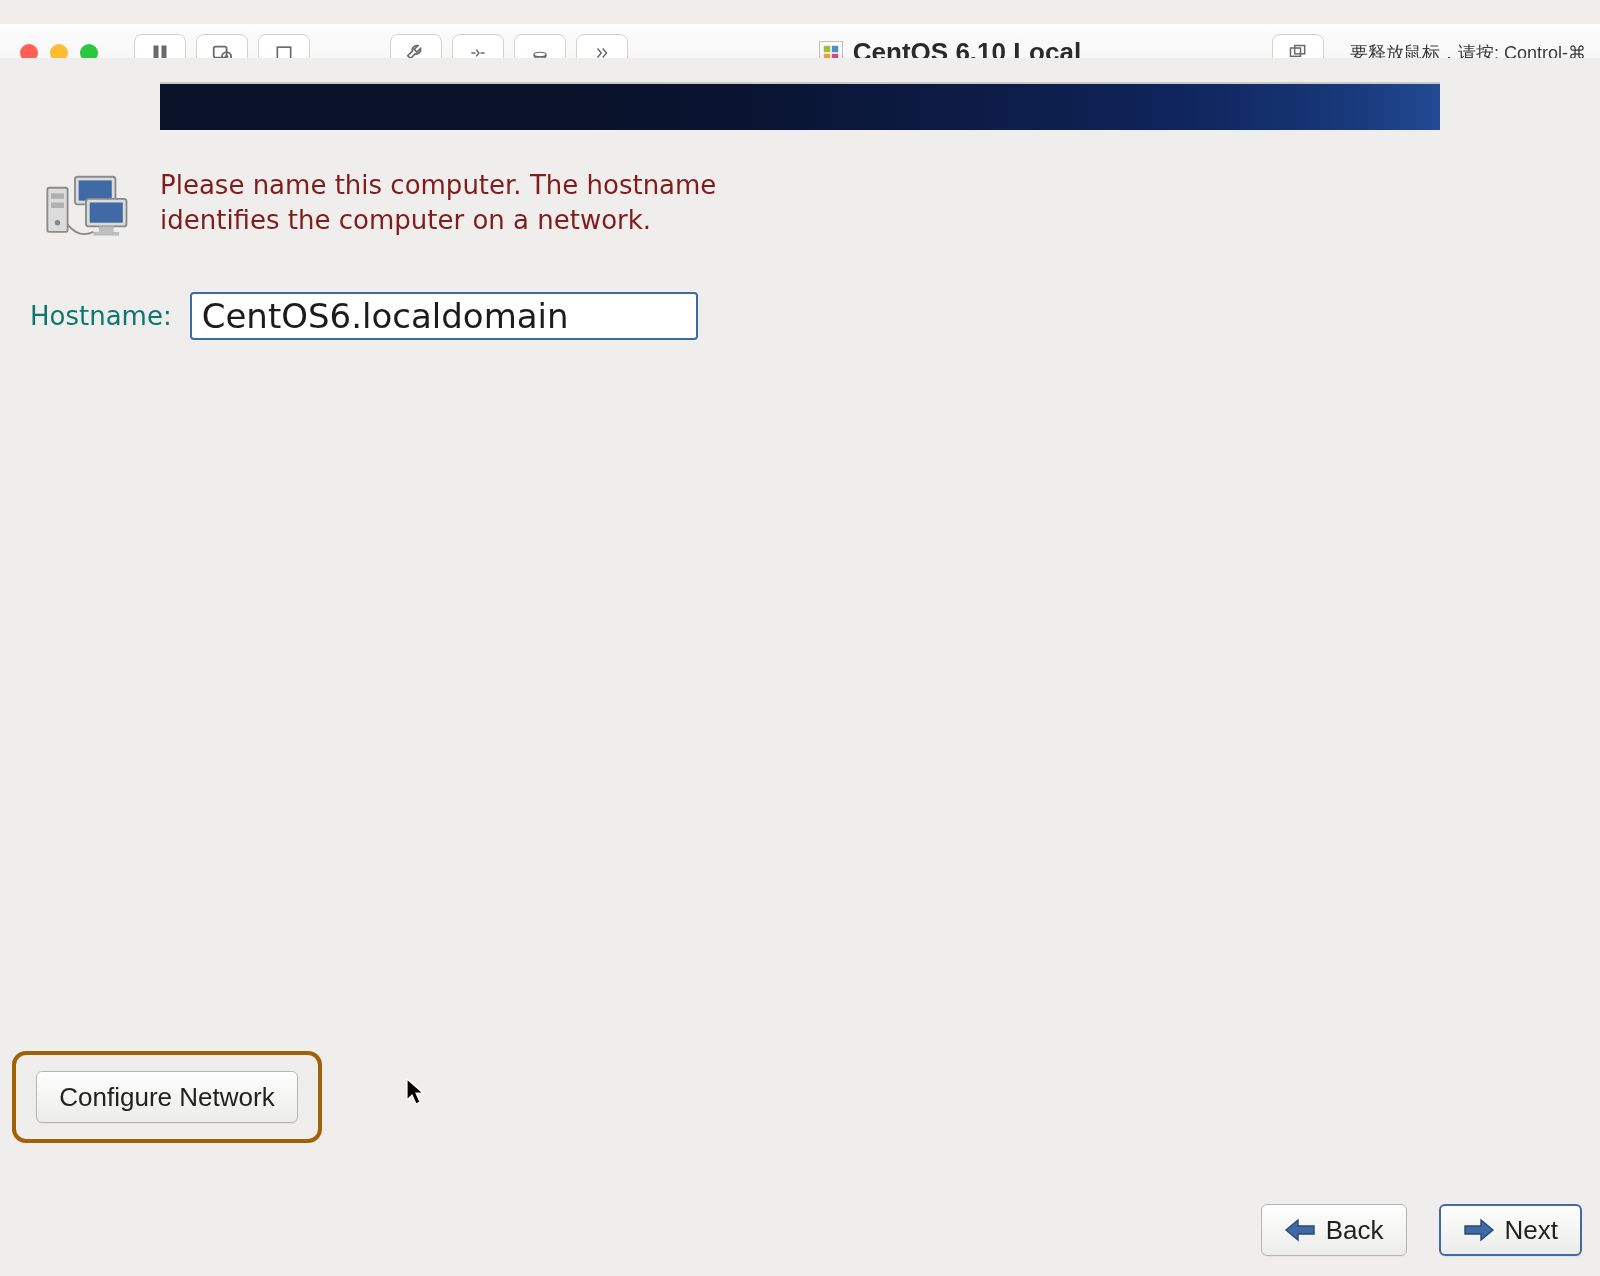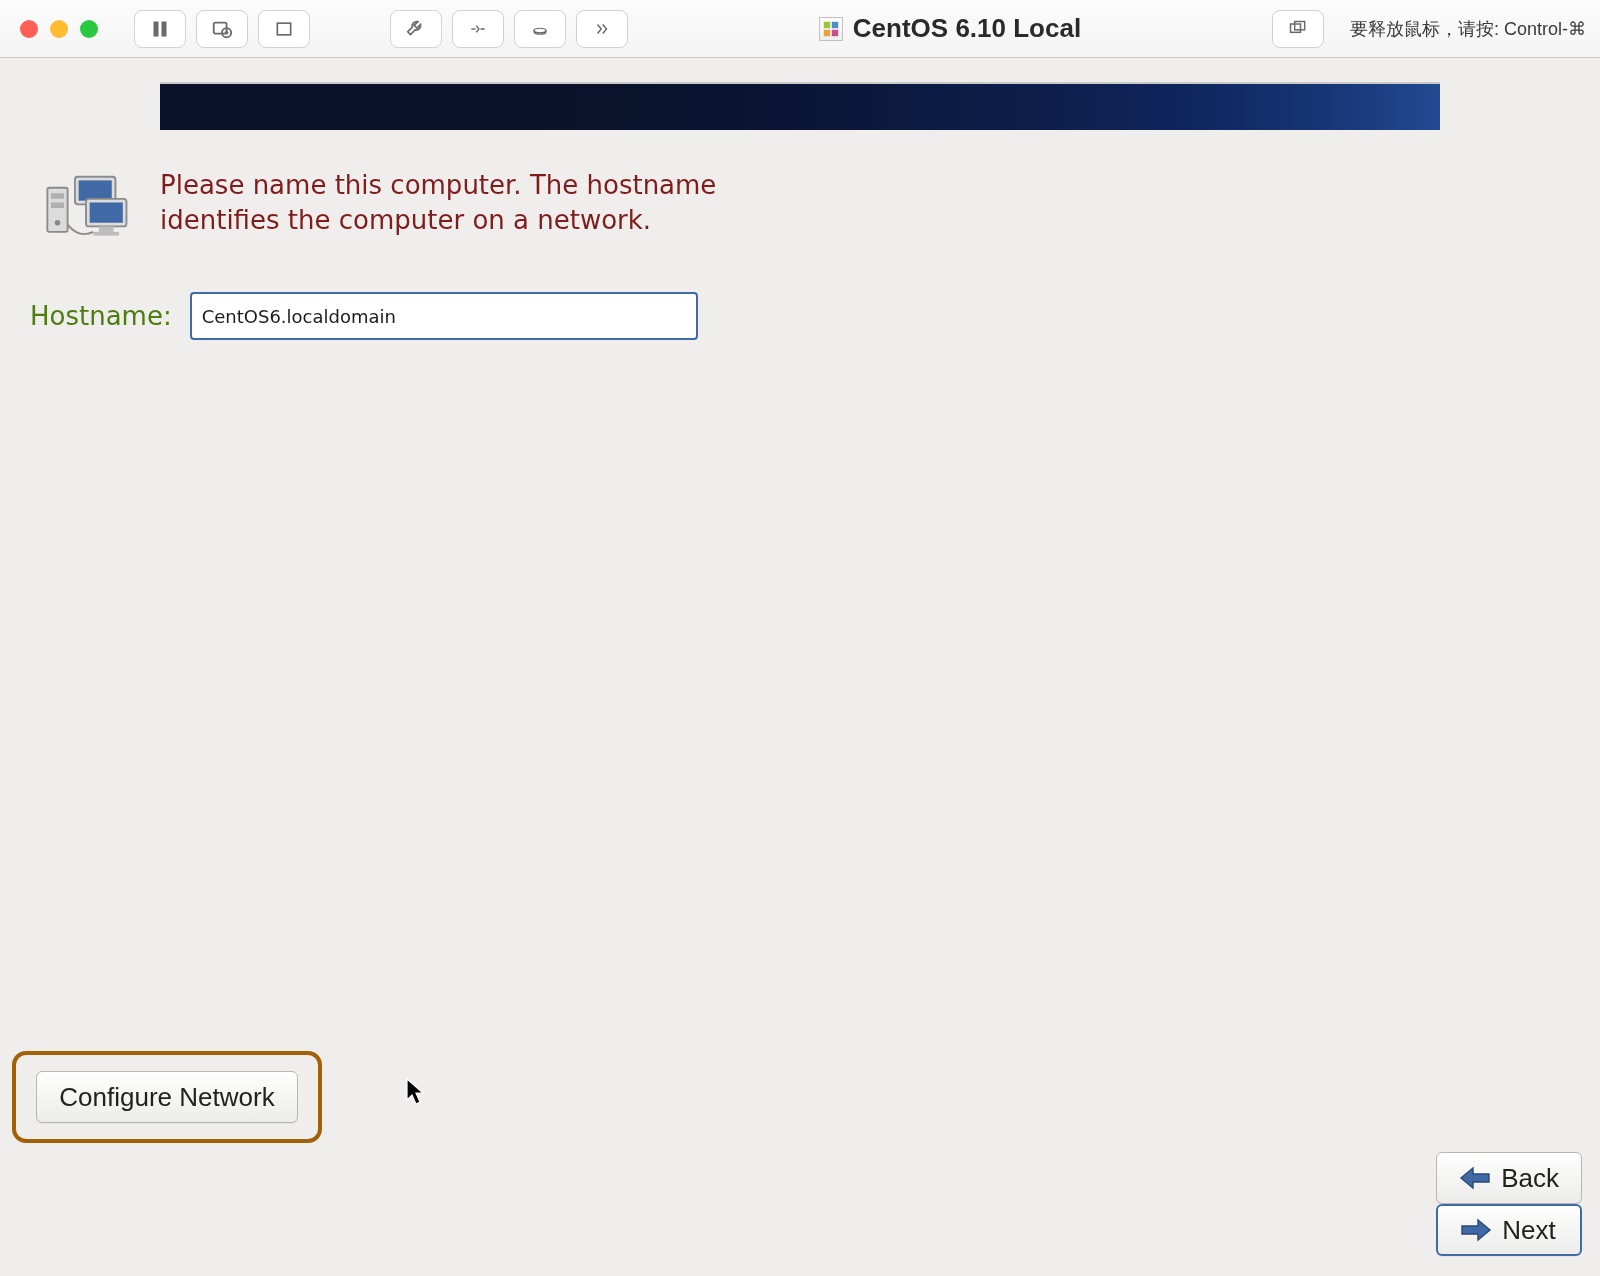--- a/index.html
+++ b/index.html
@@ -20,20 +20,21 @@
   .titlebar {
     height: 58px;
     width: 100%;
     background: linear-gradient(#fcfcfc, #f4f4f4);
     border-bottom: 1px solid #c9c9c8;
     display: flex;
     align-items: center;
     padding: 0 14px 0 20px;
     gap: 12px;
     font-family: -apple-system, "Helvetica Neue", Arial, sans-serif;
+    margin-top: 24px;
   }
   .traffic-lights {
     display: flex;
     gap: 12px;
     margin-right: 24px;
   }
   .traffic-lights .dot {
     width: 18px; height: 18px; border-radius: 50%;
   }
   .dot.red    { background: #ff5f57; }
@@ -131,30 +132,30 @@
 
   .host-row {
     position: absolute;
     left: 30px;
     top: 234px;
     display: flex;
     align-items: center;
     gap: 18px;
     font-size: 26px;
   }
-  .host-label { color: #4d7c0f; }
+  .host-label { color: #0f766e; }
   .host-input {
     width: 508px;
     height: 48px;
     border: 2px solid #3f6aa6;
     border-radius: 4px;
     background: #ffffff;
     padding: 0 10px;
     font-family: inherit;
-    font-size: 18px;
+    font-size: 34px;
     color: #1c1c1c;
     outline: none;
   }
 
   
   .btn {
     display: inline-flex;
     align-items: center;
     gap: 10px;
     height: 52px;
@@ -189,21 +190,21 @@
     font-size: 32px;
     color: #000;
     text-shadow: 1px 1px 0 #fff, -1px -1px 0 #fff, 1px -1px 0 #fff, -1px 1px 0 #fff;
   }
 
   .nav-row {
     position: absolute;
     right: 18px;
     bottom: 20px;
     display: flex;
-    flex-direction: column;
+    gap: 32px;
   }
   .btn-primary {
     border: 2px solid #3f6aa6;
   }
   .arrow-svg { width: 32px; height: 26px; }
 
 </style>
 </head>
 <body>
 

